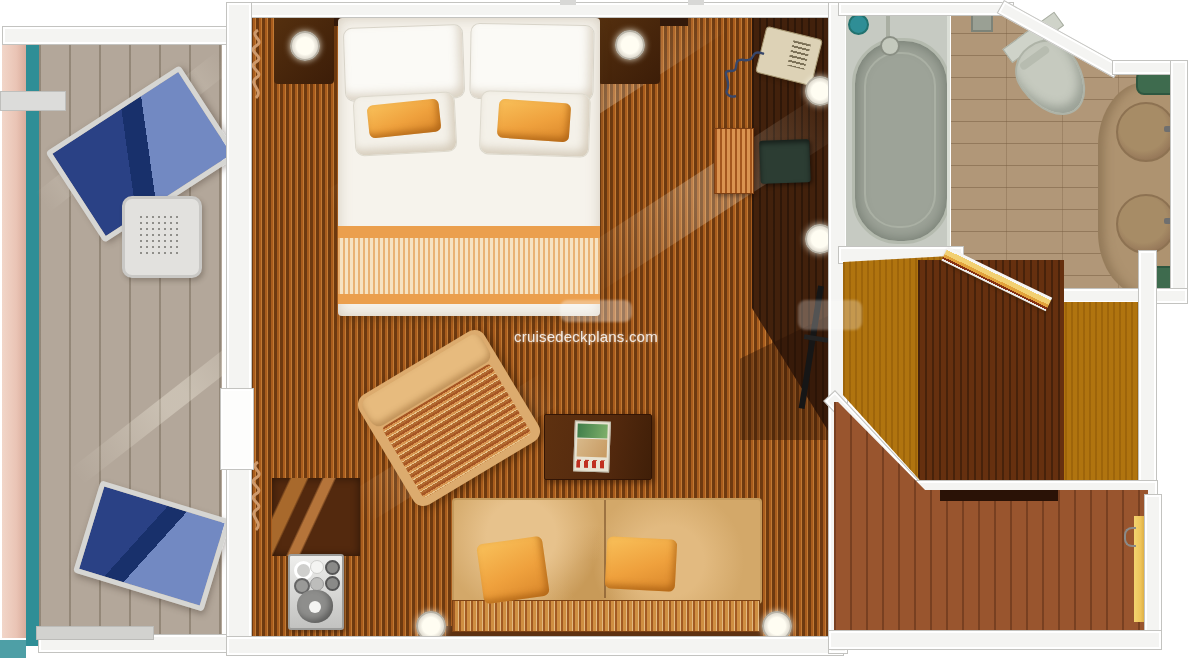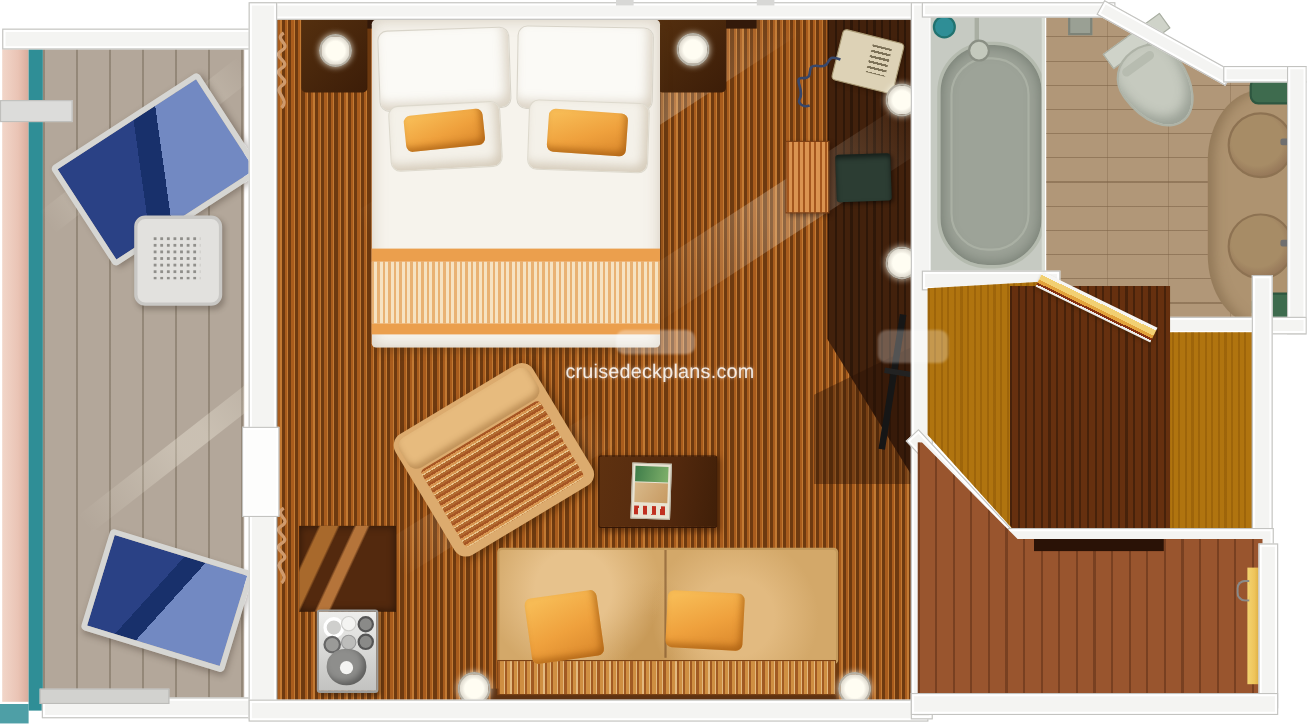--- a/index.html
+++ b/index.html
@@ -32,21 +32,21 @@
       var(--closet-brown,#66300f);}
   .entrywood{background:
       repeating-linear-gradient(90deg,rgba(60,25,8,.35) 0 2px,rgba(0,0,0,0) 2px 16px),
       var(--entry-wood,#99552e);}
   .bathtile{background:
       repeating-linear-gradient(180deg,rgba(0,0,0,0) 0 21px,rgba(122,96,68,.55) 21px 22px),
       repeating-linear-gradient(90deg,rgba(0,0,0,0) 0 55px,rgba(122,96,68,.35) 55px 56px),
       var(--bath-floor,#b19778);}
   .sofa-stripe{background:
       repeating-linear-gradient(90deg,var(--stripe-dark,#a15a22) 0 2px,var(--stripe-light,#cf8f42) 2px 5px,#e3b97f 5px 6px);}
-  .watermark{position:absolute;color:rgba(255,255,255,.85);font-size:18px;
+  .watermark{position:absolute;color:rgba(255,255,255,.85);font-size:15px;
       text-shadow:0 0 3px rgba(255,255,255,.5);letter-spacing:.2px;}
   .smudge{position:absolute;background:rgba(255,255,255,.33);border-radius:8px;filter:blur(1px);}
   .threshold{position:absolute;background:var(--threshold,#2a1206);}
   .sinkc{position:absolute;width:56px;height:56px;border-radius:50%;
       background:radial-gradient(circle at 45% 42%,var(--sink,#a78c66) 0 52%,#97795a 72%,#846a4b 100%);
       border:2px solid #8d7252;}
   .mat{position:absolute;background:var(--mat-green,#3e6b4e);border:2px solid #2e5740;border-radius:8px;}
   .opillow{position:absolute;border-radius:6px;
       background:linear-gradient(160deg,#f7bb55 10%,var(--accent-orange,#efa13d) 55%,#d9862a 100%);
       box-shadow:inset -3px -4px 6px rgba(150,80,10,.55);}

